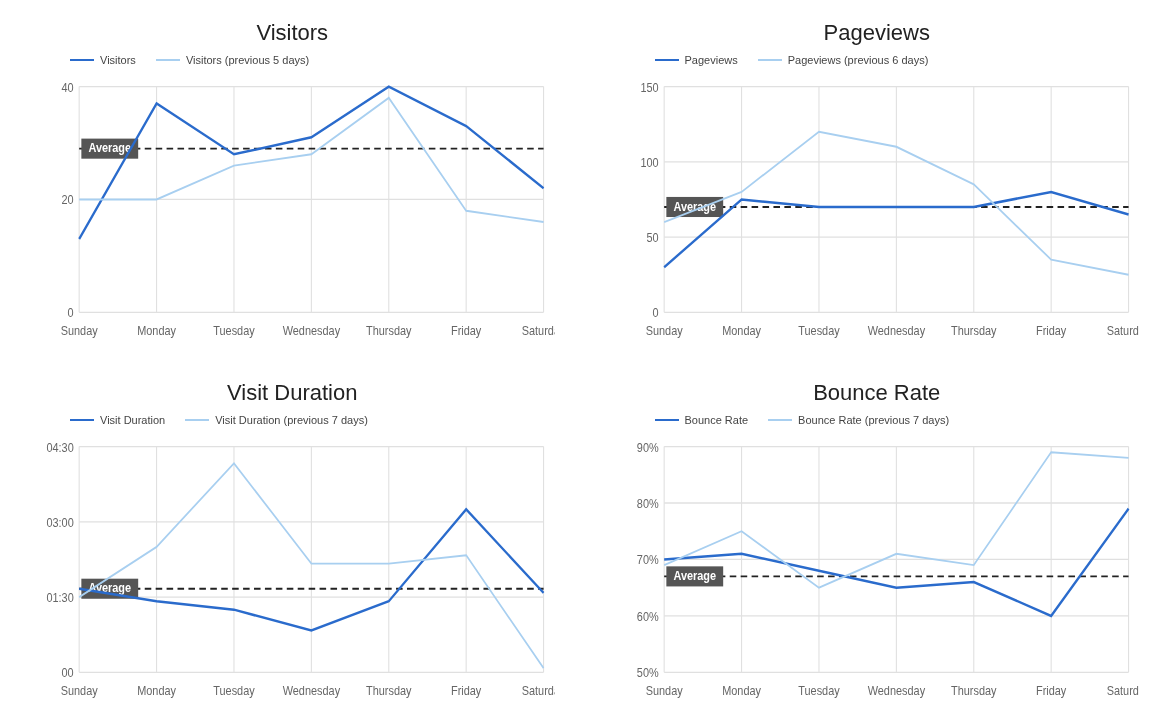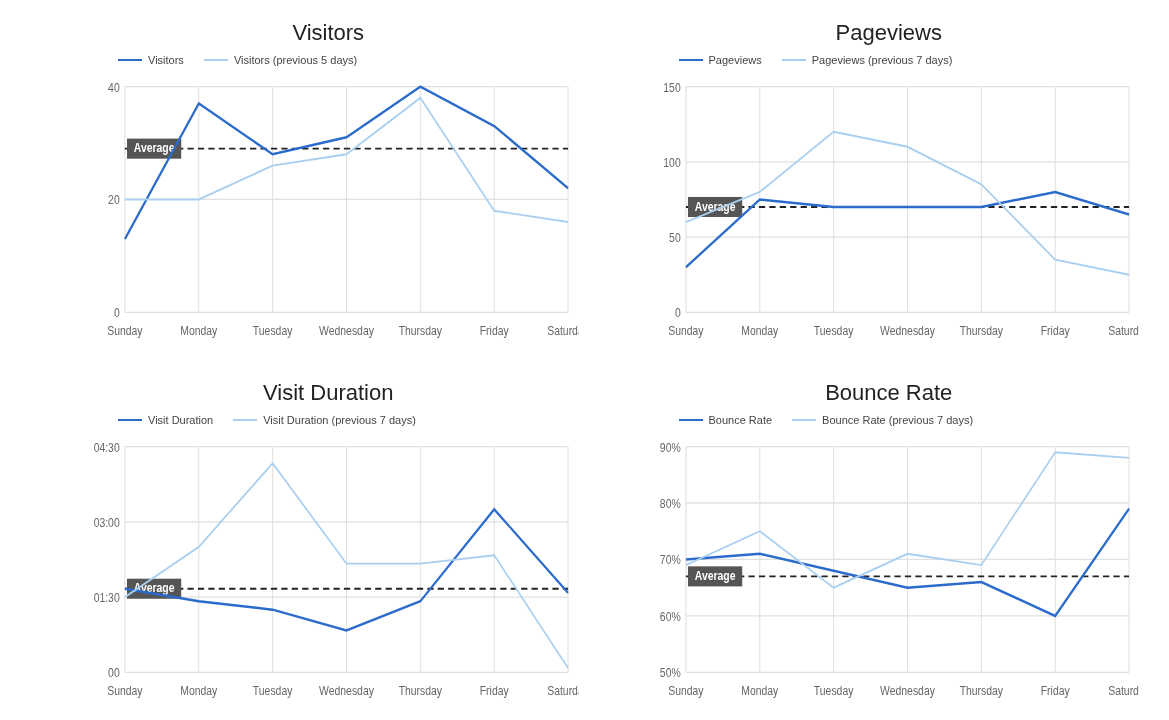--- a/index.html
+++ b/index.html
@@ -9,21 +9,20 @@
       width: 1169px;
       height: 720px;
       overflow: hidden;
     }
     .dashboard {
       display: grid;
       grid-template-columns: 1fr 1fr;
       grid-template-rows: 1fr 1fr;
       width: 1169px;
       height: 720px;
-      padding-left: 48px;
     }
     .chart-container {
       padding: 20px 30px 10px 30px;
       display: flex;
       flex-direction: column;
       align-items: center;
     }
     .chart-title {
       font-size: 22px;
       font-weight: 300;
@@ -102,21 +101,21 @@
     </div>
     <div class="chart-container">
       <div class="chart-title">Pageviews</div>
       <div class="legend">
         <div class="legend-item">
           <div class="legend-line solid"></div>
           <span>Pageviews</span>
         </div>
         <div class="legend-item">
           <div class="legend-line light"></div>
-          <span>Pageviews (previous 7 days)</span>
+          <span>Pageviews (previous 6 days)</span>
         </div>
       </div>
       <svg class="chart" viewBox="0 0 480 220" preserveAspectRatio="none">
         <line x1="45" x2="470" y1="190" y2="190" stroke="#e0e0e0" stroke-width="1"></line>
         <text x="40" y="194" text-anchor="end" font-size="10" fill="#666">0</text>
         <line x1="45" x2="470" y1="130" y2="130" stroke="#e0e0e0" stroke-width="1"></line>
         <text x="40" y="134" text-anchor="end" font-size="10" fill="#666">50</text>
         <line x1="45" x2="470" y1="70" y2="70" stroke="#e0e0e0" stroke-width="1"></line>
         <text x="40" y="74" text-anchor="end" font-size="10" fill="#666">100</text>
         <line x1="45" x2="470" y1="10" y2="10" stroke="#e0e0e0" stroke-width="1"></line>

